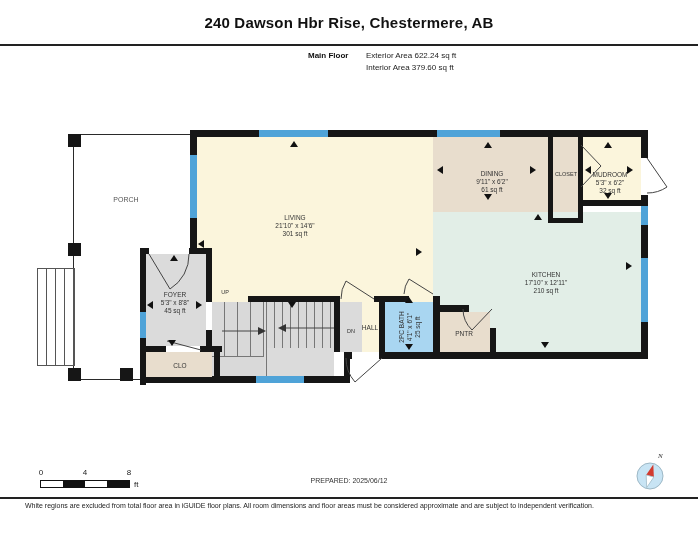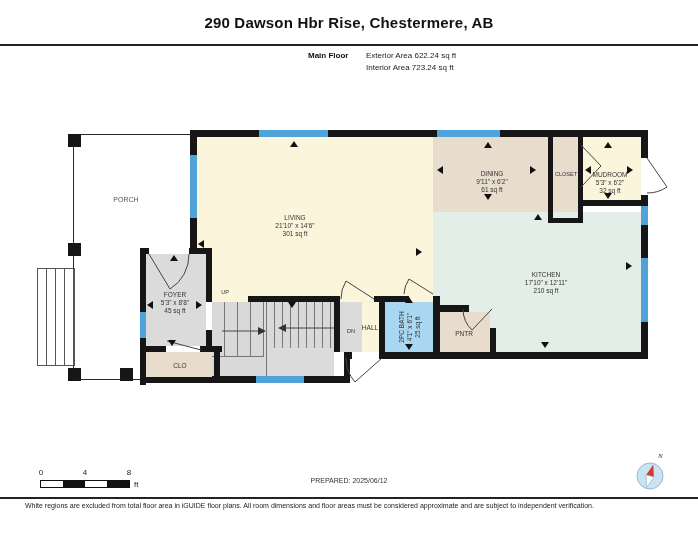--- a/index.html
+++ b/index.html
@@ -59,25 +59,25 @@
   .frule{left:0;top:497px;width:698px;height:2px;background:#222;}
   .footnote{left:25px;top:502px;width:660px;font-size:7px;color:#222;}
   .north{position:absolute;left:658px;top:452px;font-size:7px;font-style:italic;color:#333;
      font-family:"Liberation Serif","DejaVu Serif",serif;}
 </style>
 </head>
 <body>
 
 <div id="canvas">
 
-  <div class="abs title">290 Dawson Hbr Rise, Chestermere, AB</div>
+  <div class="abs title">240 Dawson Hbr Rise, Chestermere, AB</div>
   <div class="abs hrule"></div>
   <div class="abs floorlbl">Main Floor</div>
   <div class="abs arealine1">Exterior Area 622.24 sq ft</div>
-  <div class="abs arealine2">Interior Area 723.24 sq ft</div>
+  <div class="abs arealine2">Interior Area 379.60 sq ft</div>
 
   <div class="fill cream" style="left:196px;top:136px;width:237px;height:166px;"></div>
   <div class="fill tan" style="left:433px;top:136px;width:115px;height:76px;"></div>
   <div class="fill tan" style="left:553px;top:136px;width:25px;height:82px;"></div>
   <div class="fill cream" style="left:583px;top:136px;width:58px;height:69px;"></div>
   <div class="fill mint" style="left:433px;top:212px;width:208px;height:140px;"></div>
   <div class="fill gray" style="left:146px;top:254px;width:60px;height:92px;"></div>
   <div class="fill tan" style="left:146px;top:352px;width:68px;height:25px;"></div>
   <div class="fill gray" style="left:212px;top:302px;width:122px;height:74px;"></div>
   <div class="fill gray" style="left:340px;top:302px;width:22px;height:50px;"></div>

